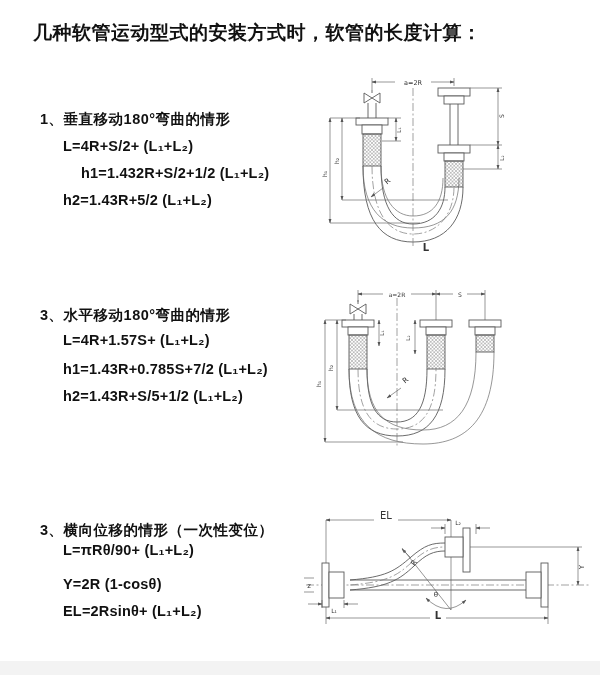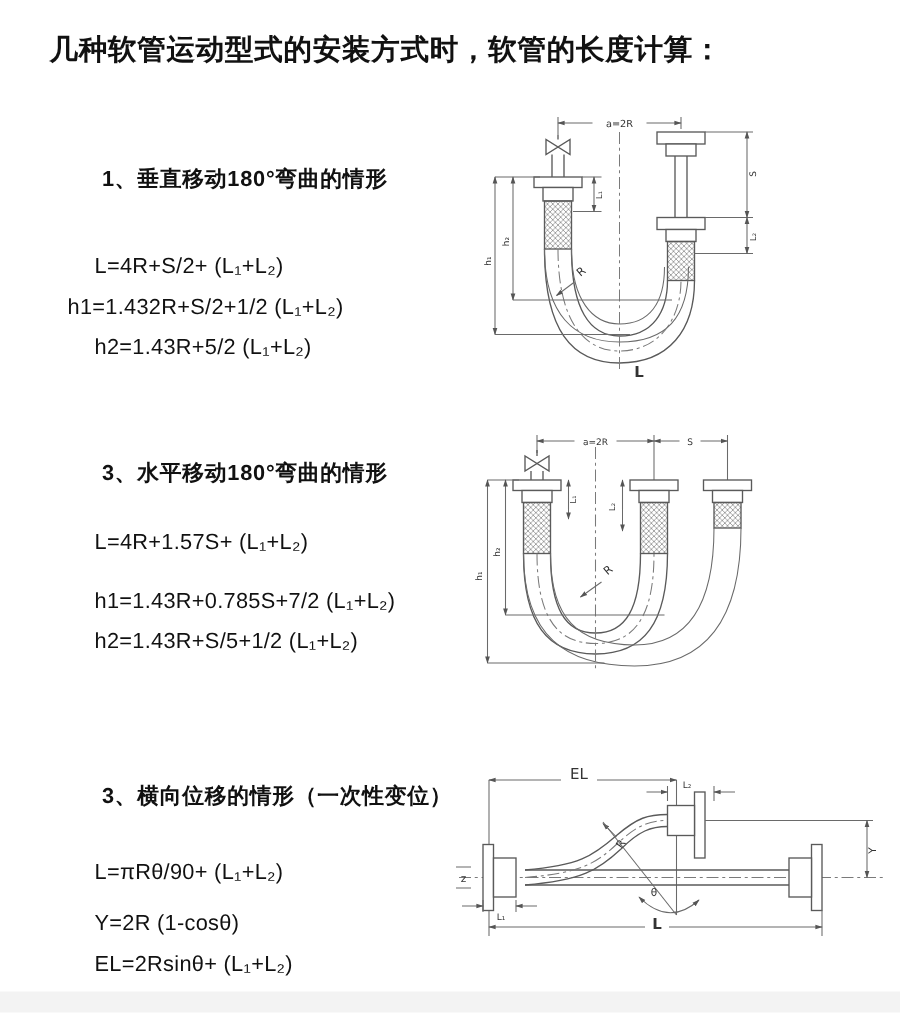--- a/index.html
+++ b/index.html
@@ -3,28 +3,28 @@
 <meta charset="utf-8">
 <style>
   html,body{margin:0;padding:0;}
   body{
     width:600px;height:675px;position:relative;background:#ffffff;
     font-family:"Liberation Sans","DejaVu Sans",sans-serif;
     color:#111;overflow:hidden;
   }
   .abs{position:absolute;}
   .page-title{left:33px;top:20px;font-size:19px;font-weight:700;letter-spacing:0.5px;}
-  .sec-heading{font-size:14.5px;font-weight:700;letter-spacing:0.5px;margin-left:28px;}
-  .formula{font-size:14.5px;font-weight:400;letter-spacing:0.2px;white-space:pre;margin-top:32px;}
+  .sec-heading{font-size:14.5px;font-weight:700;letter-spacing:0.5px;}
+  .formula{font-size:14.5px;font-weight:700;letter-spacing:0.2px;white-space:pre;}
   
   .h1x{left:40px;top:110px;}
-  .f11{left:63px;top:138px;} .f12{left:45px;top:165px;text-align:center;} .f13{left:63px;top:192px;}
+  .f11{left:63px;top:138px;} .f12{left:81px;top:165px;text-align:center;} .f13{left:63px;top:192px;}
   
   .h2x{left:40px;top:306px;}
-  .f21{left:63px;top:322px;text-align:center;} .f22{left:63px;top:361px;} .f23{left:63px;top:388px;}
+  .f21{left:63px;top:332px;text-align:center;} .f22{left:63px;top:361px;} .f23{left:63px;top:388px;}
   
   .h3x{left:40px;top:521px;}
   .f31{left:63px;top:542px;} .f32{left:63px;top:576px;} .f33{left:63px;top:603px;}
   
   .d1{left:302px;top:66px;}
   .d2{left:303px;top:284px;}
   .d3{left:298px;top:506px;}
   svg{display:block;}
   svg text{font-family:"DejaVu Sans","Liberation Sans",sans-serif;fill:#333;}
   svg .ln{stroke:#5a5a5a;stroke-width:0.9;fill:none;}

